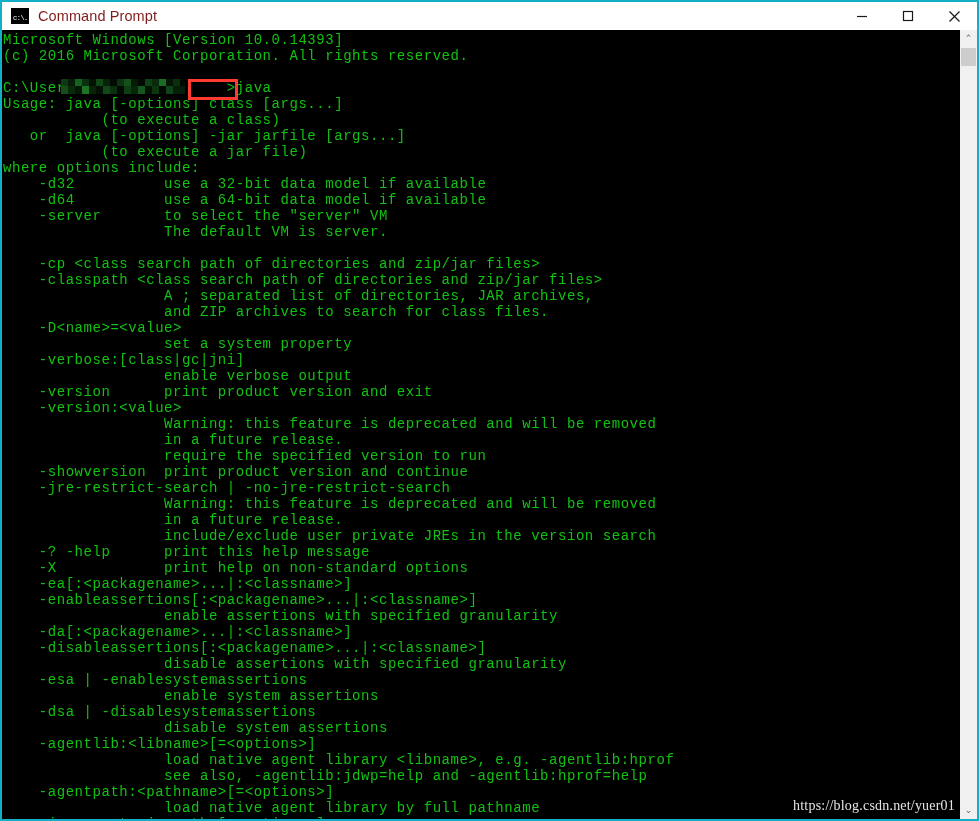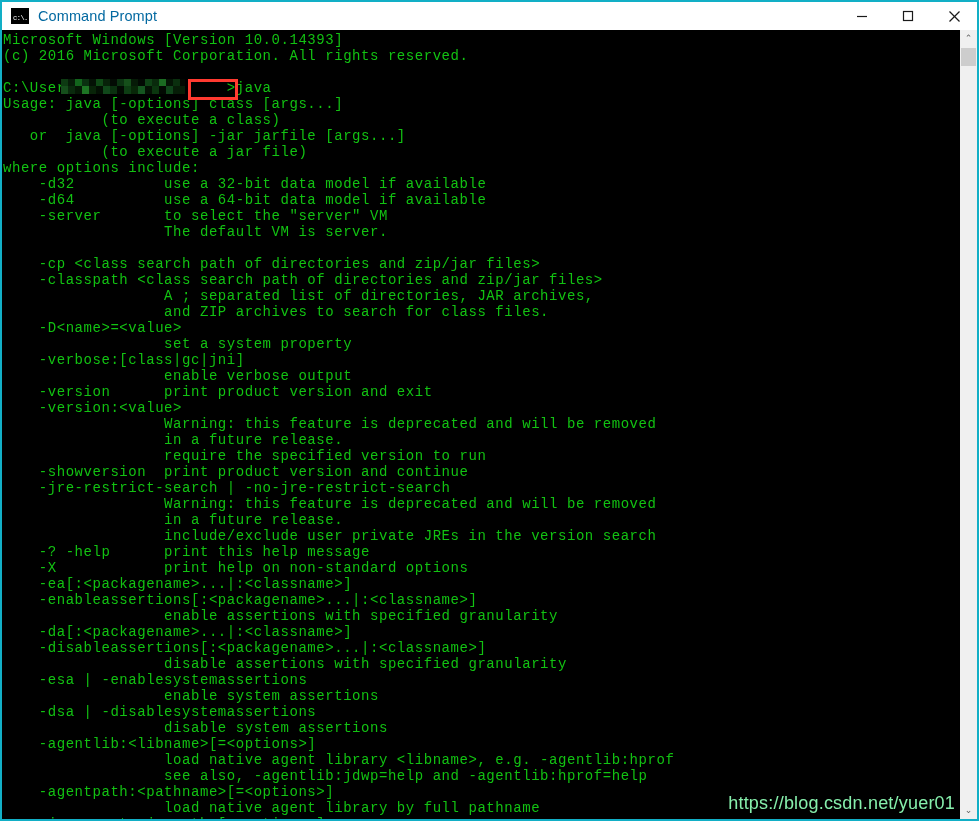--- a/index.html
+++ b/index.html
@@ -63,21 +63,21 @@
     color: #ffffff;
     font-family: "Liberation Mono", monospace;
     font-size: 7px;
     line-height: 10px;
     letter-spacing: -0.5px;
     padding-left: 1px;
     box-sizing: border-box;
   }
   #title-text {
     font-size: 14.5px;
-    color: #0369a1;
+    color: #7f1d1d;
     letter-spacing: 0.1px;
     white-space: nowrap;
   }
   #window-controls {
     margin-left: auto;
     display: flex;
     height: 28px;
   }
   .win-btn {
     width: 46px;
@@ -225,23 +225,23 @@
     bottom: 17px;
     width: 17px;
     background: #F0F0F0;
   }
 
   
   #watermark {
     position: absolute;
     right: 22px;
     bottom: 5px;
-    color: #86efac;
-    font-family: Liberation Sans, sans-serif;
-    font-size: 18px;
+    color: #e5e5e5;
+    font-family: Liberation Serif, serif;
+    font-size: 14px;
     letter-spacing: 0.2px;
     white-space: nowrap;
     pointer-events: none;
   }
 </style>
 </head>
 <body>
 
 <div id="cmd-window">
 

